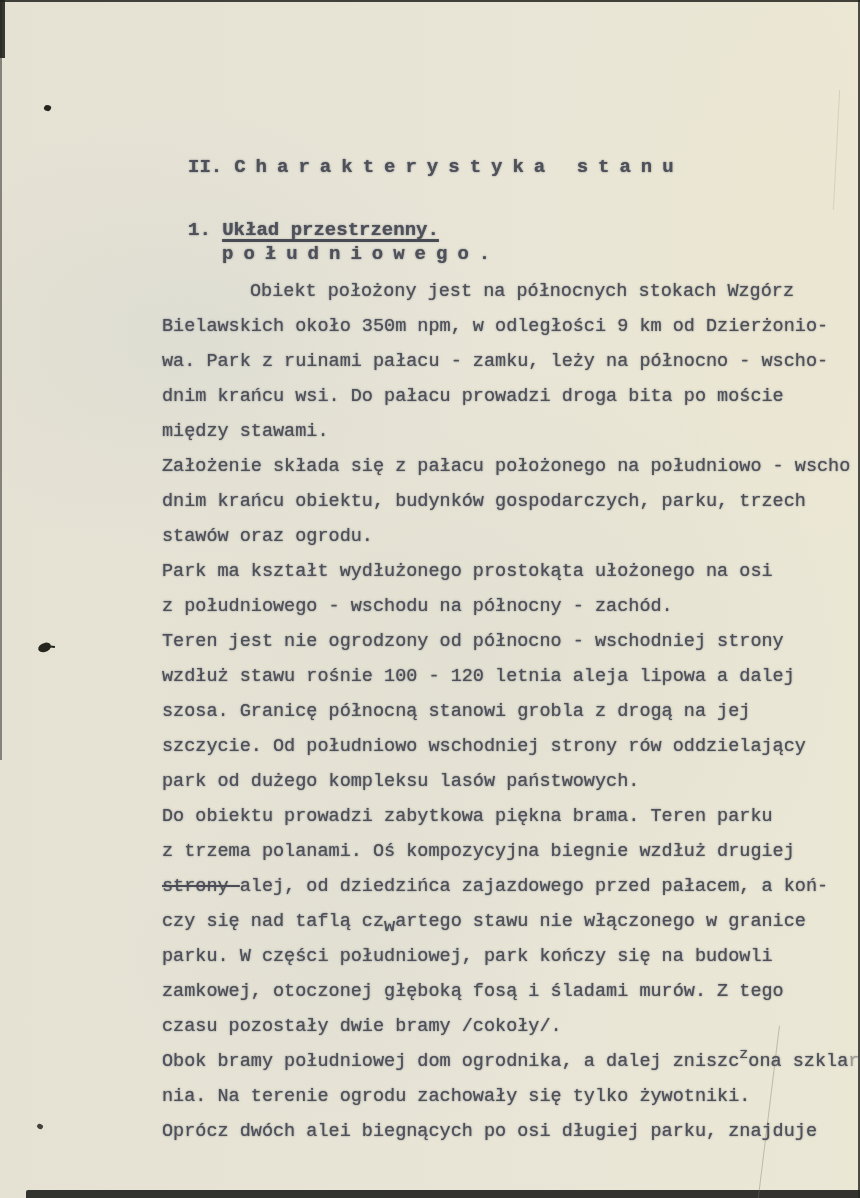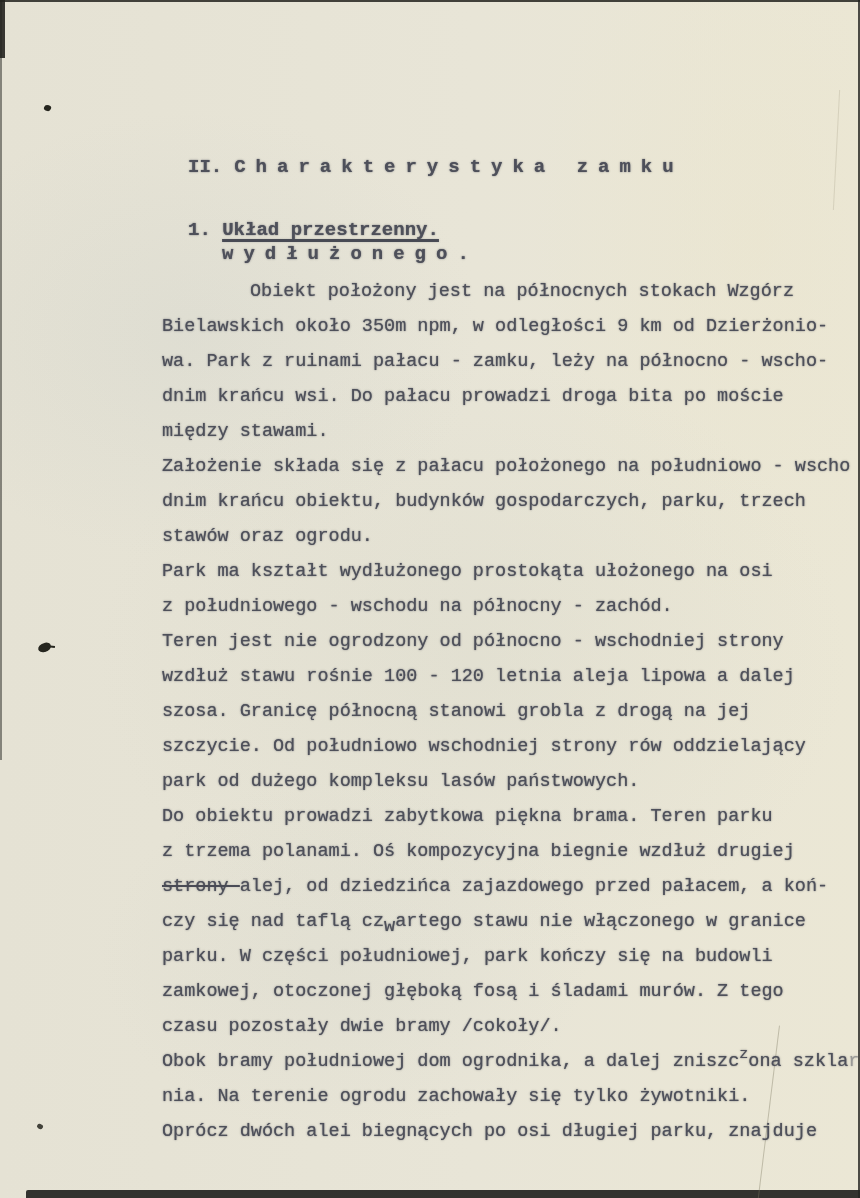--- a/index.html
+++ b/index.html
@@ -74,19 +74,19 @@
 <div class="edge edge-left"></div>
 <div class="edge edge-left-top"></div>
 <div class="edge edge-bottom"></div>
 <div class="blot blot-1"></div>
 <div class="blot blot-2"></div>
 <div class="blot blot-3"></div>
 <div class="crease"></div>
 <div class="crease-top"></div>
 
 <div class="heading-block ink">
-  <div class="heading-line"><span>II.</span><span class="spaced">Charakterystyka zamku</span></div>
-  <div class="heading-line heading-line2"><span class="spaced" style="margin-left:0;">wydłużonego.</span></div>
+  <div class="heading-line"><span>II.</span><span class="spaced">Charakterystyka stanu</span></div>
+  <div class="heading-line heading-line2"><span class="spaced" style="margin-left:0;">południowego.</span></div>
 </div>
 
 <div class="section-heading ink"><span>1. </span><span class="underlined">Układ przestrzenny.</span></div>
 
 <div class="body-block ink" id="body-lines"><div class="line indent"><span>Obiekt położony jest na północnych stokach Wzgórz</span></div><div class="line"><span>Bielawskich około 350m npm, w odległości 9 km od Dzierżonio-</span></div><div class="line"><span>wa. Park z ruinami pałacu - zamku, leży na północno - wscho-</span></div><div class="line"><span>dnim krańcu wsi. Do pałacu prowadzi droga bita po moście</span></div><div class="line"><span>między stawami.</span></div><div class="line"><span>Założenie składa się z pałacu położonego na południowo - wscho</span></div><div class="line"><span>dnim krańcu obiektu, budynków gospodarczych, parku, trzech</span></div><div class="line"><span>stawów oraz ogrodu.</span></div><div class="line"><span>Park ma kształt wydłużonego prostokąta ułożonego na osi</span></div><div class="line"><span>z południowego - wschodu na północny - zachód.</span></div><div class="line"><span>Teren jest nie ogrodzony od północno - wschodniej strony</span></div><div class="line"><span>wzdłuż stawu rośnie 100 - 120 letnia aleja lipowa a dalej</span></div><div class="line"><span>szosa. Granicę północną stanowi grobla z drogą na jej</span></div><div class="line"><span>szczycie. Od południowo wschodniej strony rów oddzielający</span></div><div class="line"><span>park od dużego kompleksu lasów państwowych.</span></div><div class="line"><span>Do obiektu prowadzi zabytkowa piękna brama. Teren parku</span></div><div class="line"><span>z trzema polanami. Oś kompozycyjna biegnie wzdłuż drugiej</span></div><div class="line"><span class="strike">strony </span><span>alej, od dziedzińca zajazdowego przed pałacem, a koń-</span></div><div class="line"><span>czy się nad taflą cz</span><span class="sub">w</span><span>artego stawu nie włączonego w granice</span></div><div class="line"><span>parku. W części południowej, park kończy się na budowli</span></div><div class="line"><span>zamkowej, otoczonej głęboką fosą i śladami murów. Z tego</span></div><div class="line"><span>czasu pozostały dwie bramy /cokoły/.</span></div><div class="line"><span>Obok bramy południowej dom ogrodnika, a dalej zniszc</span><span class="sup">z</span><span>ona szkla</span><span class="faint">r</span></div><div class="line"><span>nia. Na terenie ogrodu zachowały się tylko żywotniki.</span></div><div class="line"><span>Oprócz dwóch alei biegnących po osi długiej parku, znajduje</span></div></div>
 
 </body></html>

